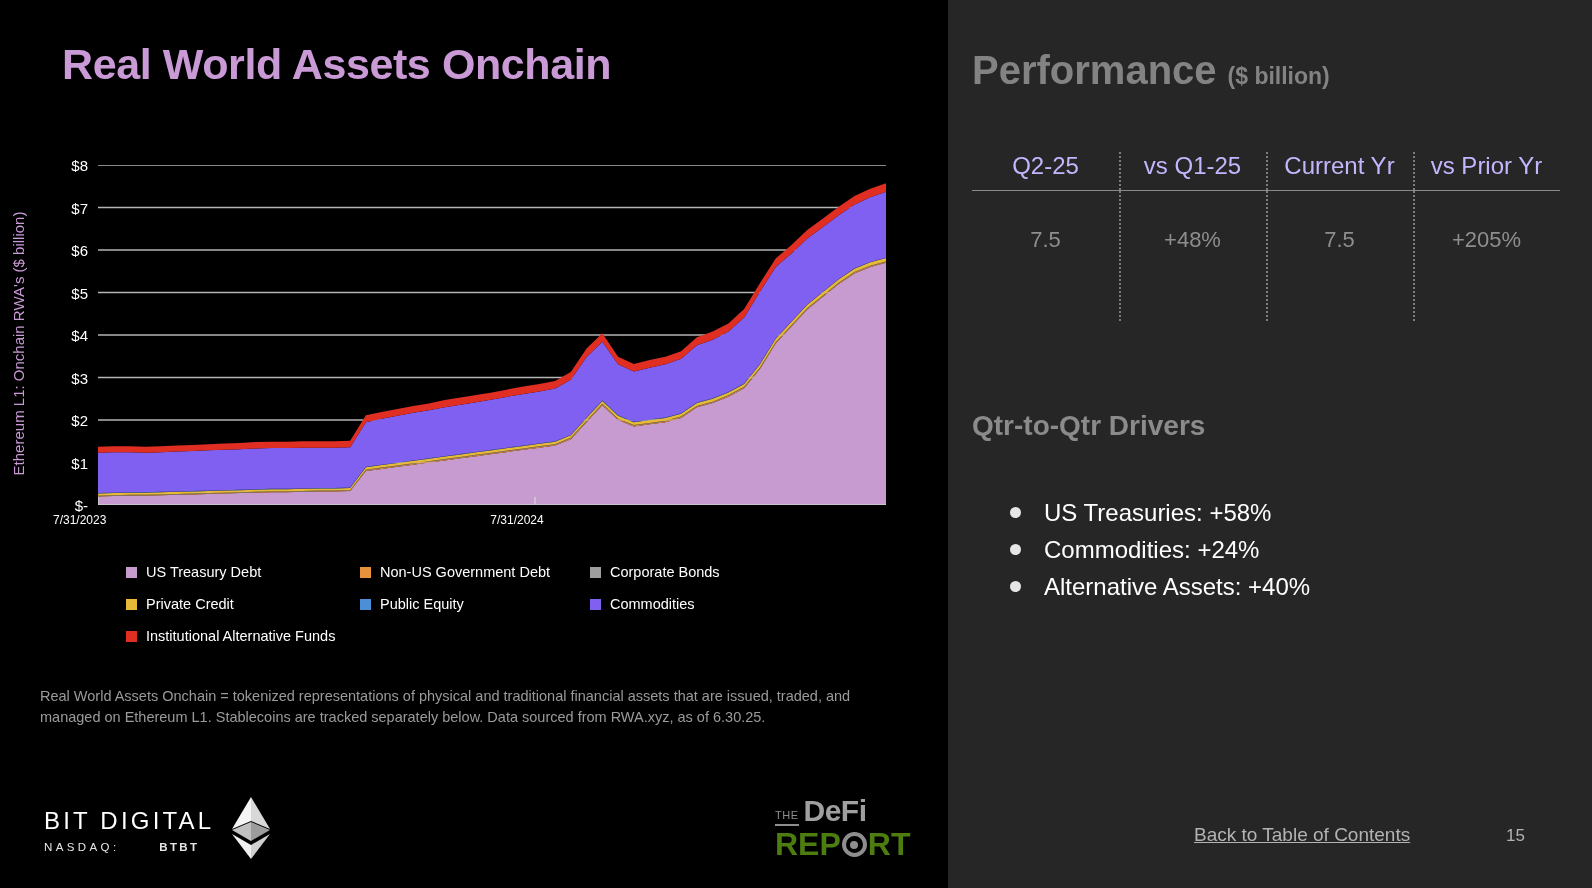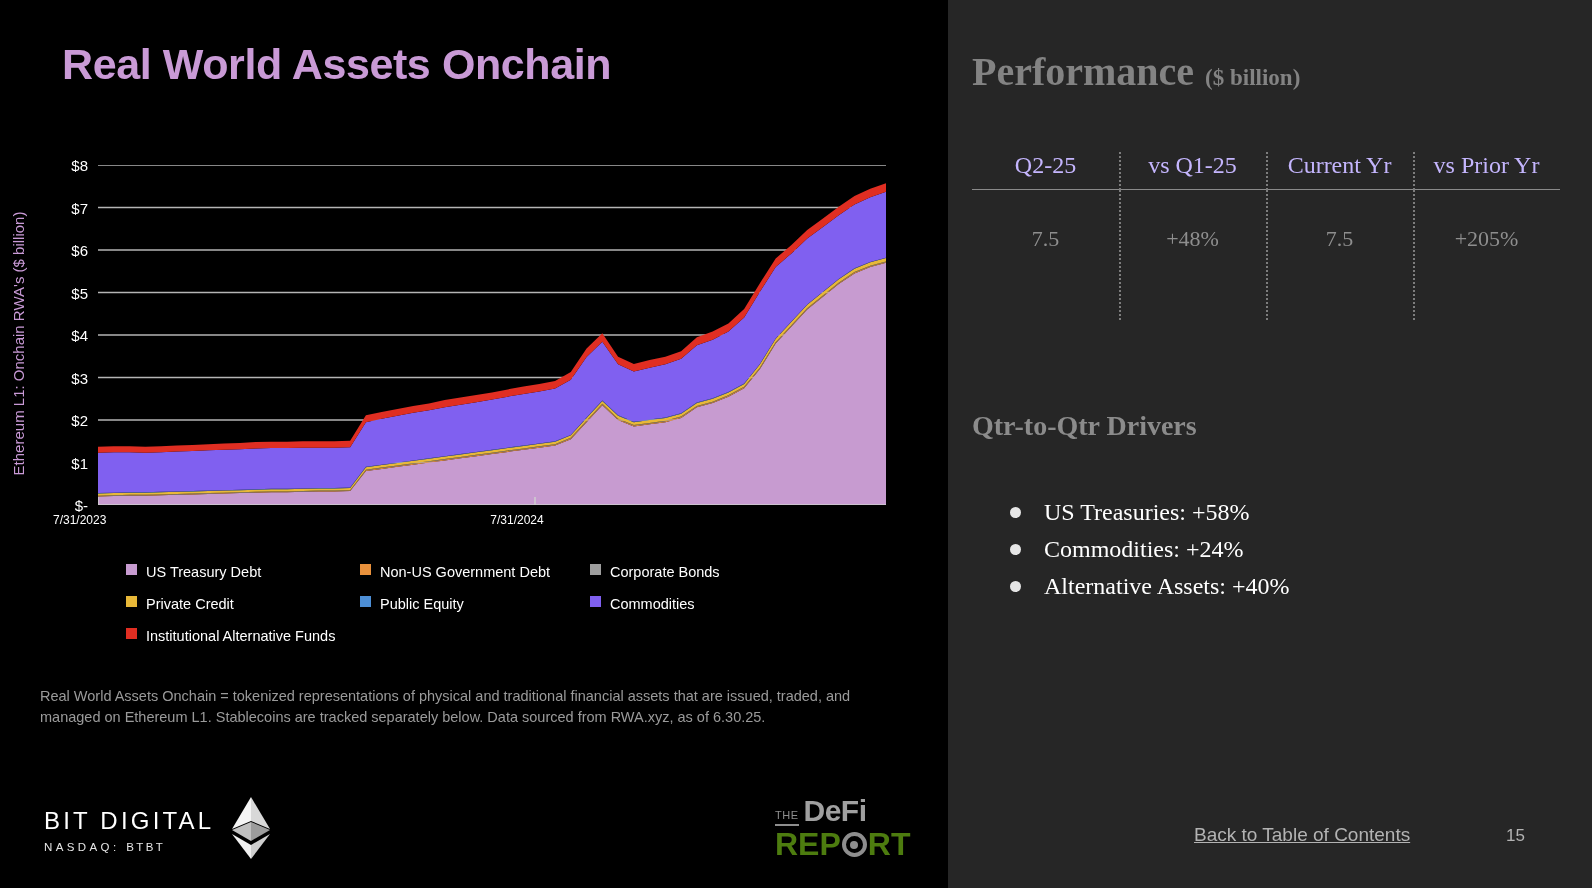--- a/index.html
+++ b/index.html
@@ -45,21 +45,21 @@
   .x-labels { position:absolute; left:0; top:348px; width:948px; height:26px; }
   .x-label {
     position:absolute; font-size:12px; color:#ffffff; white-space:nowrap;
   }
 
   
   .legend {
     position:absolute; left:126px; top:556px; width:800px;
   }
   .legend-row { display:flex; height:32px; align-items:center; }
-  .legend-item { display:flex; }
+  .legend-item { display:flex; align-items:center; }
   .legend-item.c1 { width:234px; }
   .legend-item.c2 { width:230px; }
   .legend-item.c3 { width:230px; }
   .swatch { width:11px; height:11px; margin-right:9px; flex:none; }
   .legend-label { font-size:14.5px; color:#fff; white-space:nowrap; }
 
   
   .footnote {
     position:absolute; left:40px; top:686px; width:872px;
     font-size:14.5px; line-height:21px; color:#9a9a9a;
@@ -68,41 +68,40 @@
   
   .bitdigital { position:absolute; left:44px; top:795px; display:flex; align-items:center; }
   .bd-text { display:flex; flex-direction:column; }
   .bd-name {
     font-size:24px; color:#fff; letter-spacing:3.2px;
     font-family:"Liberation Sans", sans-serif; font-weight:300;
   }
   .bd-sub {
     font-size:11.5px; color:#e6e6e6; letter-spacing:3.4px; margin-top:6px;
   }
-  .bd-sub b { font-weight:normal; letter-spacing:2.4px; }
+  .bd-sub b { font-weight:bold; letter-spacing:2.4px;margin-left:33px; }
   .eth-logo { margin-left:16px; }
 
   .defireport { position:absolute; left:775px; top:796px; }
   .dr-line1 { display:flex; align-items:flex-end; }
   .dr-the {
     font-size:11px; color:#8e8e8e; letter-spacing:0.5px;
     border-bottom:2px solid #8e8e8e; padding-bottom:3px; margin-right:5px;
     font-weight:400;
     text-align:right;
   }
   .dr-defi { font-size:30px; color:#a0a0a0; font-weight:600; letter-spacing:-0.5px; line-height:30px; }
   .dr-line2 { font-size:32px; color:#4d7c0f; font-weight:600; letter-spacing:0px; line-height:33px; margin-top:2px; display:flex; align-items:center;}
   .dr-o { display:inline-block; width:25px; height:25px; border-radius:50%; border:4px solid #8e8e8e; position:relative; margin:0 1px; }
   .dr-o::after { content:""; position:absolute; left:50%; top:50%; width:8px; height:8px; background:#8e8e8e; border-radius:50%; transform:translate(-50%,-50%); }
 
   
   .right-panel {
     position:absolute; left:948px; top:0; width:644px; height:888px;
     background:#262626;
-    font-family:Liberation Serif, serif;
   }
   .perf-header {
     position:absolute; left:24px; top:48px; display:flex; align-items:baseline;
   }
   .perf-title { font-size:40px; font-weight:bold; color:#838383; }
   .perf-unit { font-size:23px; font-weight:bold; color:#838383; margin-left:11px; }
 
   .metrics { position:absolute; left:24px; top:152px; width:600px; }
   .metrics-head { display:flex; position:relative; }
   .metrics-head .cell {

